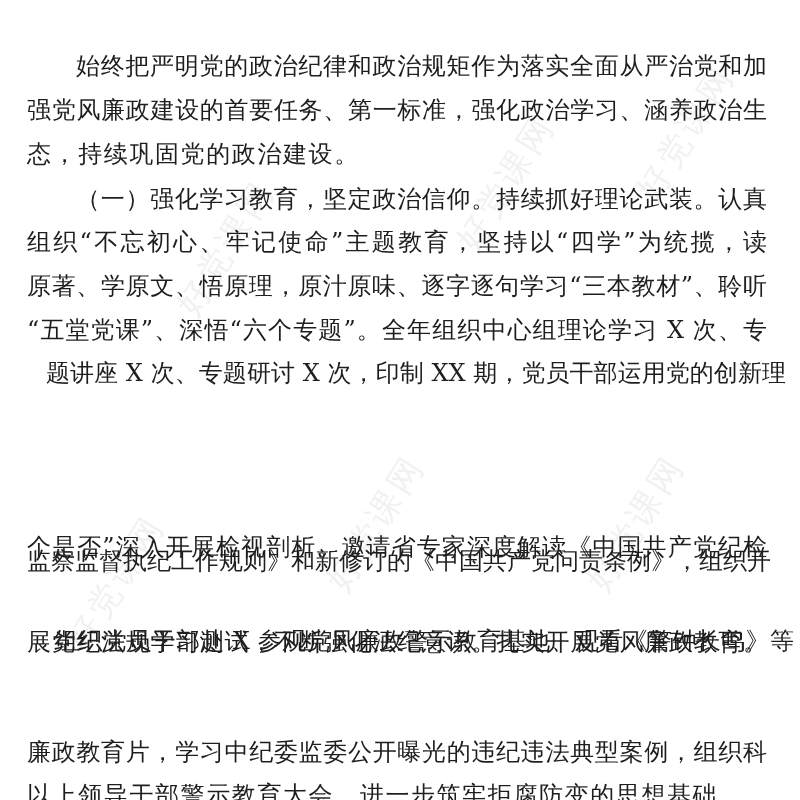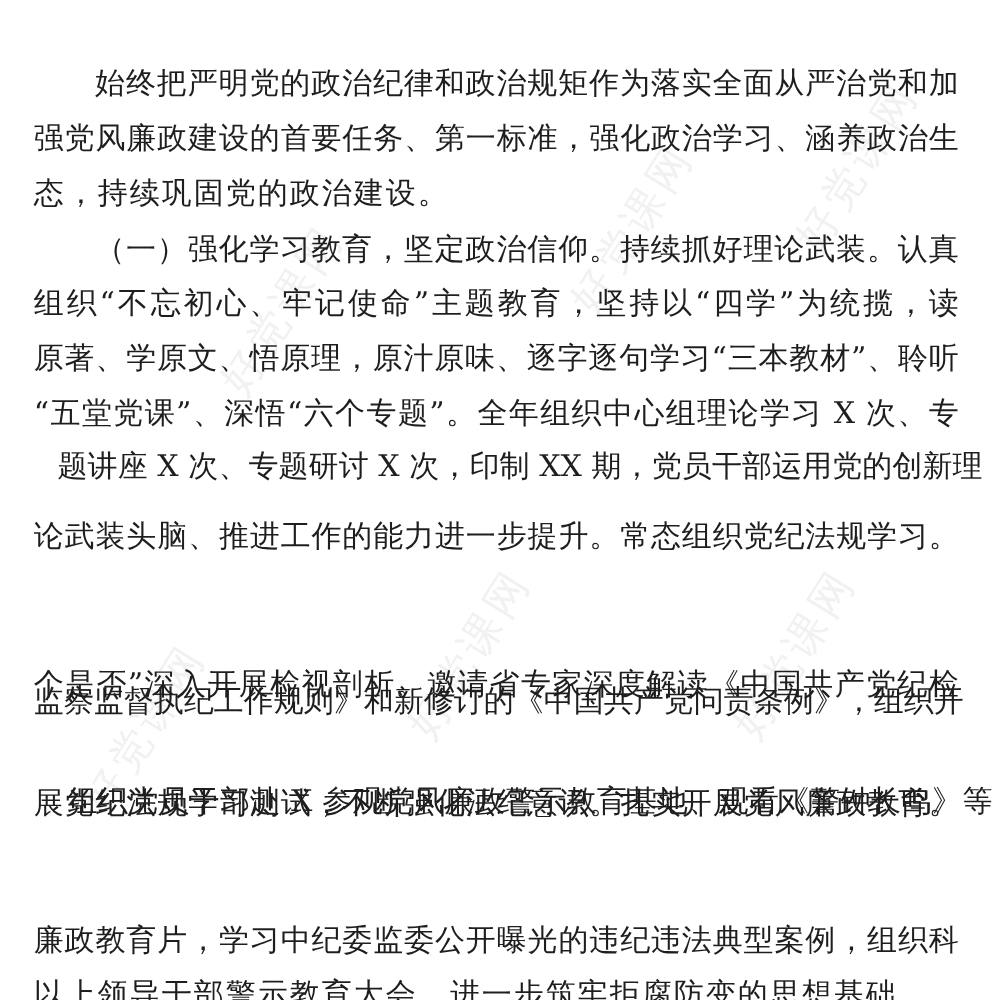--- a/index.html
+++ b/index.html
@@ -67,21 +67,20 @@
 
   <div class="line indent" style="top:51px;">始终把严明党的政治纪律和政治规矩作为落实全面从严治党和加</div>
   <div class="line" style="top:95px;">强党风廉政建设的首要任务、第一标准，强化政治学习、涵养政治生</div>
   <div class="line short" style="top:139px;">态，持续巩固党的政治建设。</div>
 
   <div class="line indent" style="top:184px;">（一）强化学习教育，坚定政治信仰。持续抓好理论武装。认真</div>
   <div class="line" style="top:227px;">组织“不忘初心、牢记使命”主题教育，坚持以“四学”为统揽，读</div>
   <div class="line" style="top:271px;">原著、学原文、悟原理，原汁原味、逐字逐句学习“三本教材”、聆听</div>
   <div class="line" style="top:315px;">“五堂党课”、深悟“六个专题”。全年组织中心组理论学习 X 次、专</div>
   <div class="line" style="top:358px;margin-left:19px;">题讲座 X 次、专题研讨 X 次，印制 XX 期，党员干部运用党的创新理</div>
-  <div class="line" style="top:414px;">论武装头脑、推进工作的能力进一步提升。常态组织党纪法规学习。</div>
   <div class="line" style="top:502px;margin-top:30px;">个是否”深入开展检视剖析。邀请省专家深度解读《中国共产党纪检</div>
   <div class="line" style="top:546px;">监察监督执纪工作规则》和新修订的《中国共产党问责条例》，组织开</div>
   <div class="line" style="top:627px;">展党纪法规学习测试，不断强化法纪意识。扎实开展党风廉政教育。</div>
   <div class="line" style="top:626px;margin-left:27px;">组织党员干部赴 X 参观党风廉政警示教育基地、观看《警钟长鸣》等</div>
 
   <div class="line" style="top:737px;">廉政教育片，学习中纪委监委公开曝光的违纪违法典型案例，组织科</div>
   <div class="line short" style="top:780px;">以上领导干部警示教育大会，进一步筑牢拒腐防变的思想基础。</div>
 </div>
 
 </body></html>

